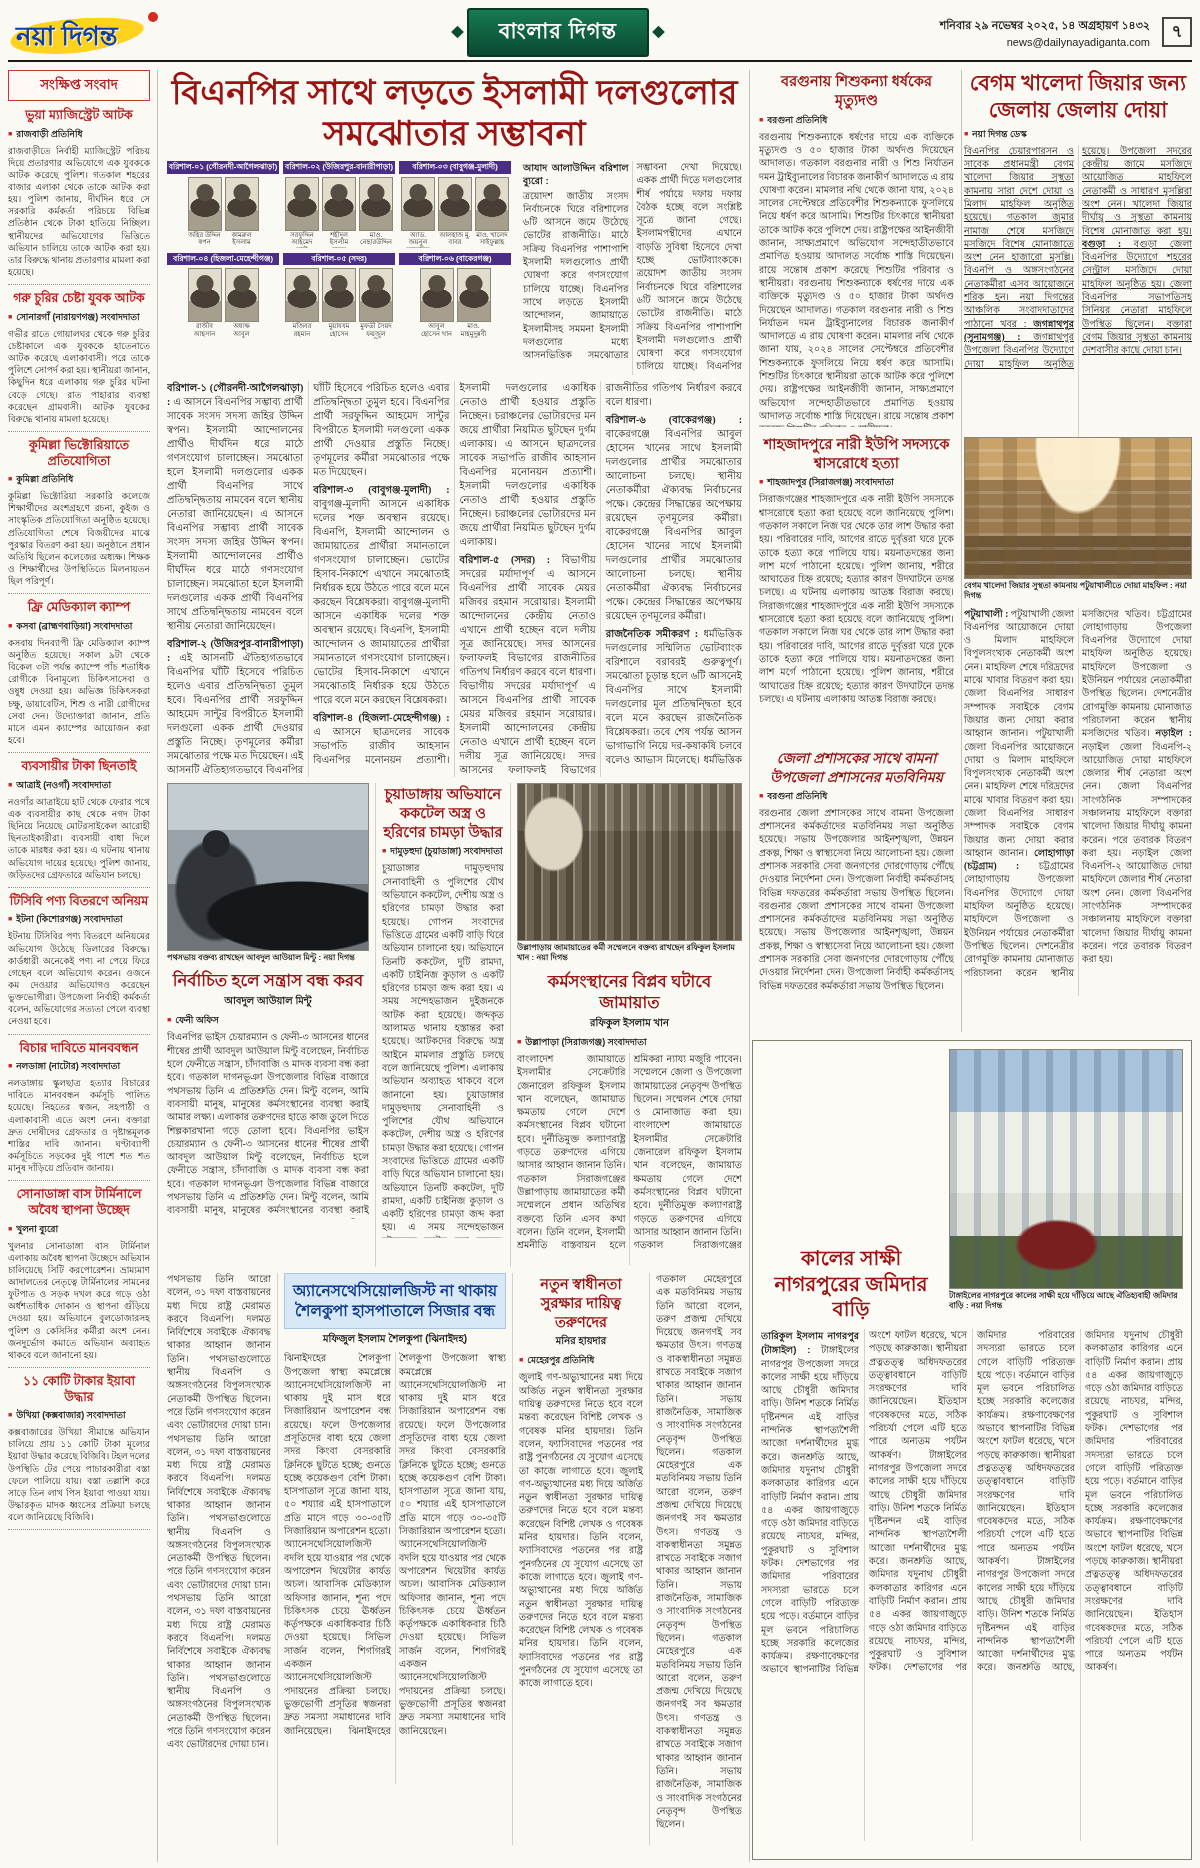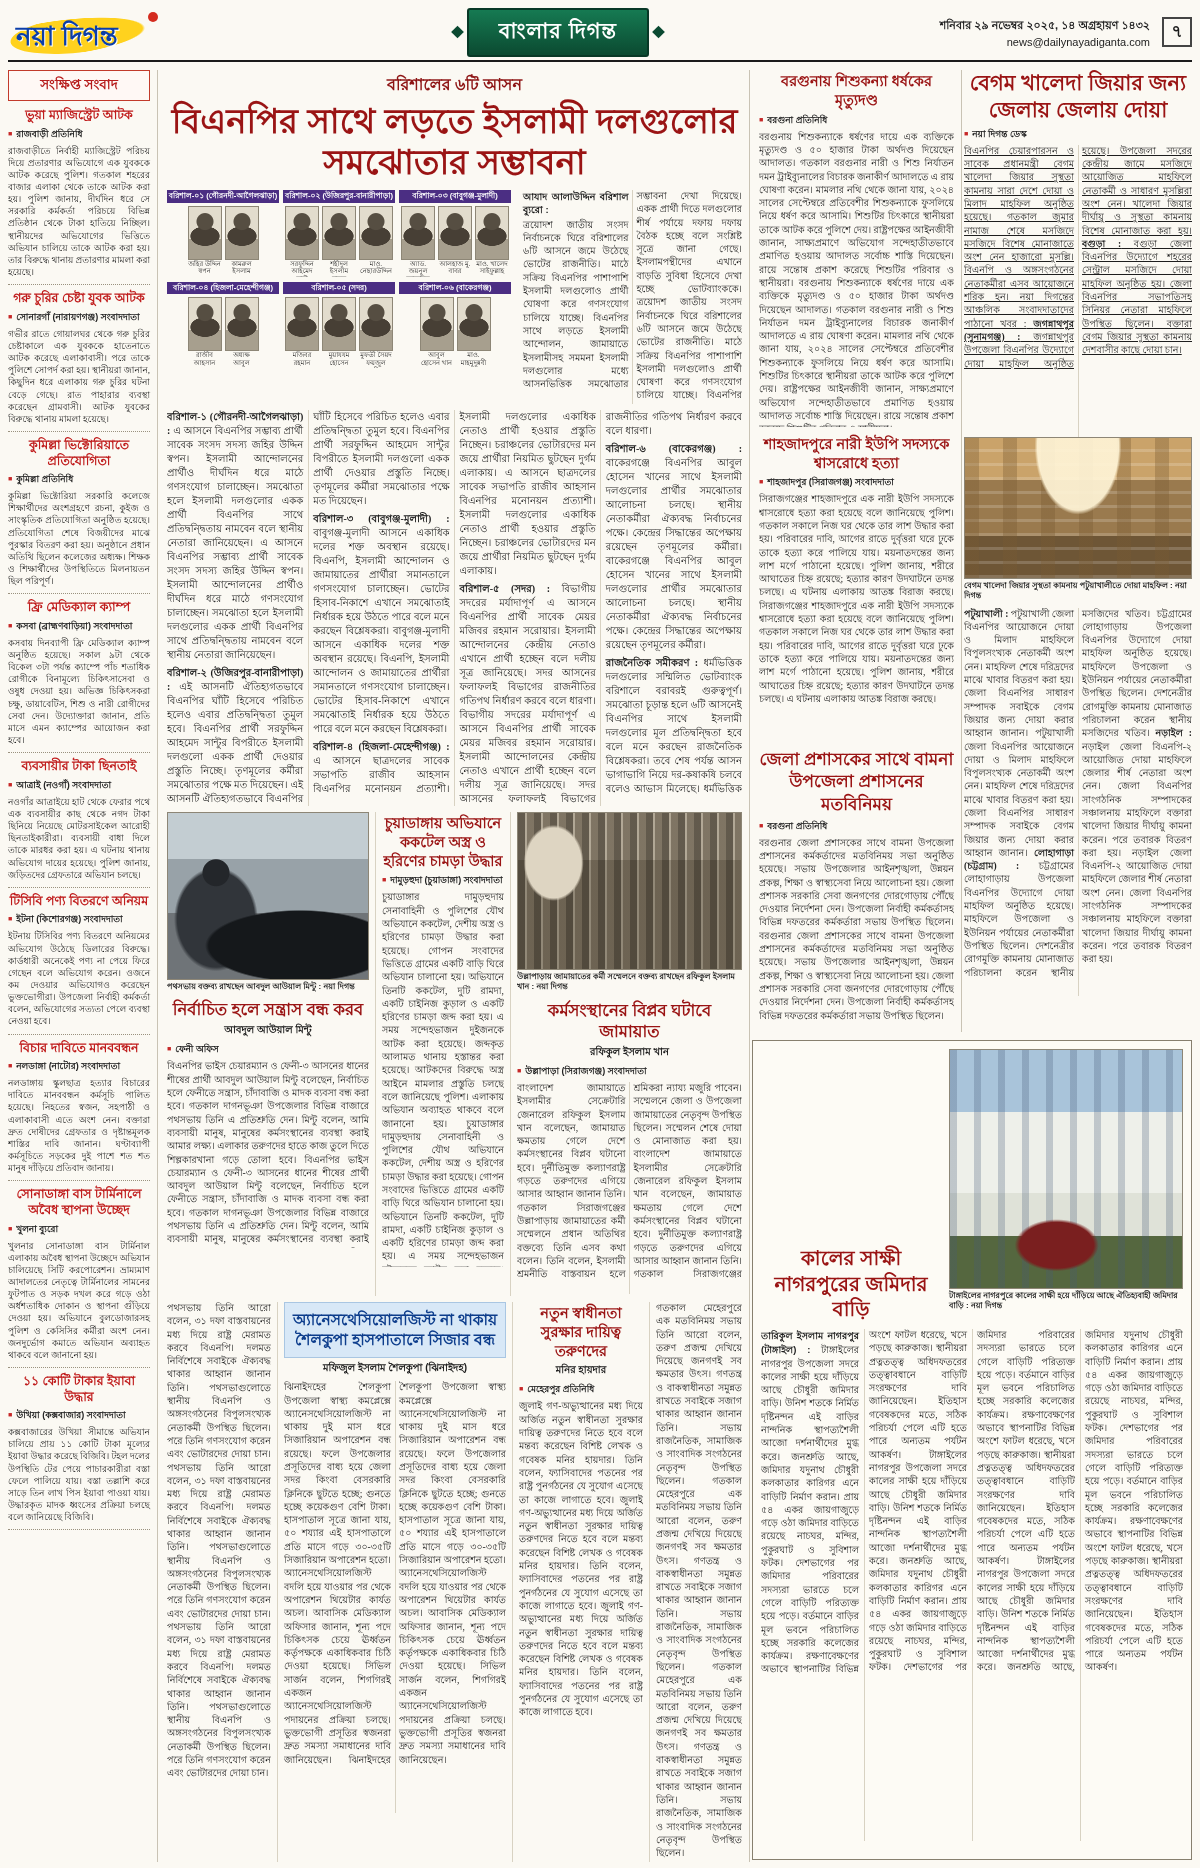--- a/index.html
+++ b/index.html
@@ -39,21 +39,21 @@
   .rightB { position:absolute; left:964px; top:70px; width:228px; height:962px; overflow:hidden; }
   .landmark { position:absolute; left:752px; top:1040px; width:440px; height:820px;
               border:1px solid #877f6e; background:#fdfbf5; padding:8px; overflow:hidden; }
 
   
   .h-maroon { color:#9a1414; font-weight:bold; text-align:center; font-family:"Liberation Sans", sans-serif; }
   .h-xl { font-size:34px; line-height:1.22; }
   .h-lg { font-size:20px; line-height:1.28; }
   .h-md { font-size:16.5px; line-height:1.28; margin:4px 0 2px; }
   .h-sm { font-size:14.5px; line-height:1.3; margin:2px 0; }
-  .h-xs { font-size:17px; line-height:1.3; margin:2px 0; }
+  .h-xs { font-size:14px; line-height:1.3; margin:2px 0;font-style:italic; }
   .byline { font-size:9px; font-weight:bold; color:#222; margin:3px 0; font-family:"Liberation Sans", sans-serif; }
   .byline::before { content:"■"; color:#c62828; font-size:7px; margin-right:4px; vertical-align:1px; }
   .auth { text-align:center; font-size:10px; font-weight:bold; margin:2px 0; font-family:"Liberation Sans", sans-serif; }
   .body { font-size:9.5px; line-height:1.4; text-align:justify; color:#1e1e1e; overflow:hidden; }
   .cols-2 { column-count:2; column-gap:8px; column-rule:1px solid #d8d2c2; }
   .cols-4 { column-count:4; column-gap:10px; column-rule:1px solid #d8d2c2; }
   .caption { font-size:8px; font-weight:bold; line-height:1.3; color:#222; padding:2px 0 3px;
              font-family:"Liberation Sans", sans-serif; }
 
   
@@ -221,21 +221,20 @@
     </div>
     <div class="s-item">
       <h4 class="s-h">১১ কোটি টাকার ইয়াবা উদ্ধার</h4>
       <div class="byline">উখিয়া (কক্সবাজার) সংবাদদাতা</div>
       <div class="s-body">কক্সবাজারের উখিয়া সীমান্তে অভিযান চালিয়ে প্রায় ১১ কোটি টাকা মূল্যের ইয়াবা উদ্ধার করেছে বিজিবি। টহল দলের উপস্থিতি টের পেয়ে পাচারকারীরা বস্তা ফেলে পালিয়ে যায়। বস্তা তল্লাশি করে সাড়ে তিন লাখ পিস ইয়াবা পাওয়া যায়। উদ্ধারকৃত মাদক ধ্বংসের প্রক্রিয়া চলছে বলে জানিয়েছে বিজিবি।</div>
     </div>
   </aside>
 
   <section class="main">
 
-    <div class="kicker">বরিশালের ৬টি আসন</div>
     <h1 class="h-maroon h-xl lead-headline">বিএনপির সাথে লড়তে ইসলামী দলগুলোর সমঝোতার সম্ভাবনা</h1>
 
     <div class="lead-top">
       <div class="photo-grid">
 
         <div class="pgroup">
           <div class="pgroup-label">বরিশাল-০১ (গৌরনদী-আগৈলঝাড়া)</div>
           <div class="pgroup-photos">
             <div class="pcell">
               <div class="thumb"></div>

